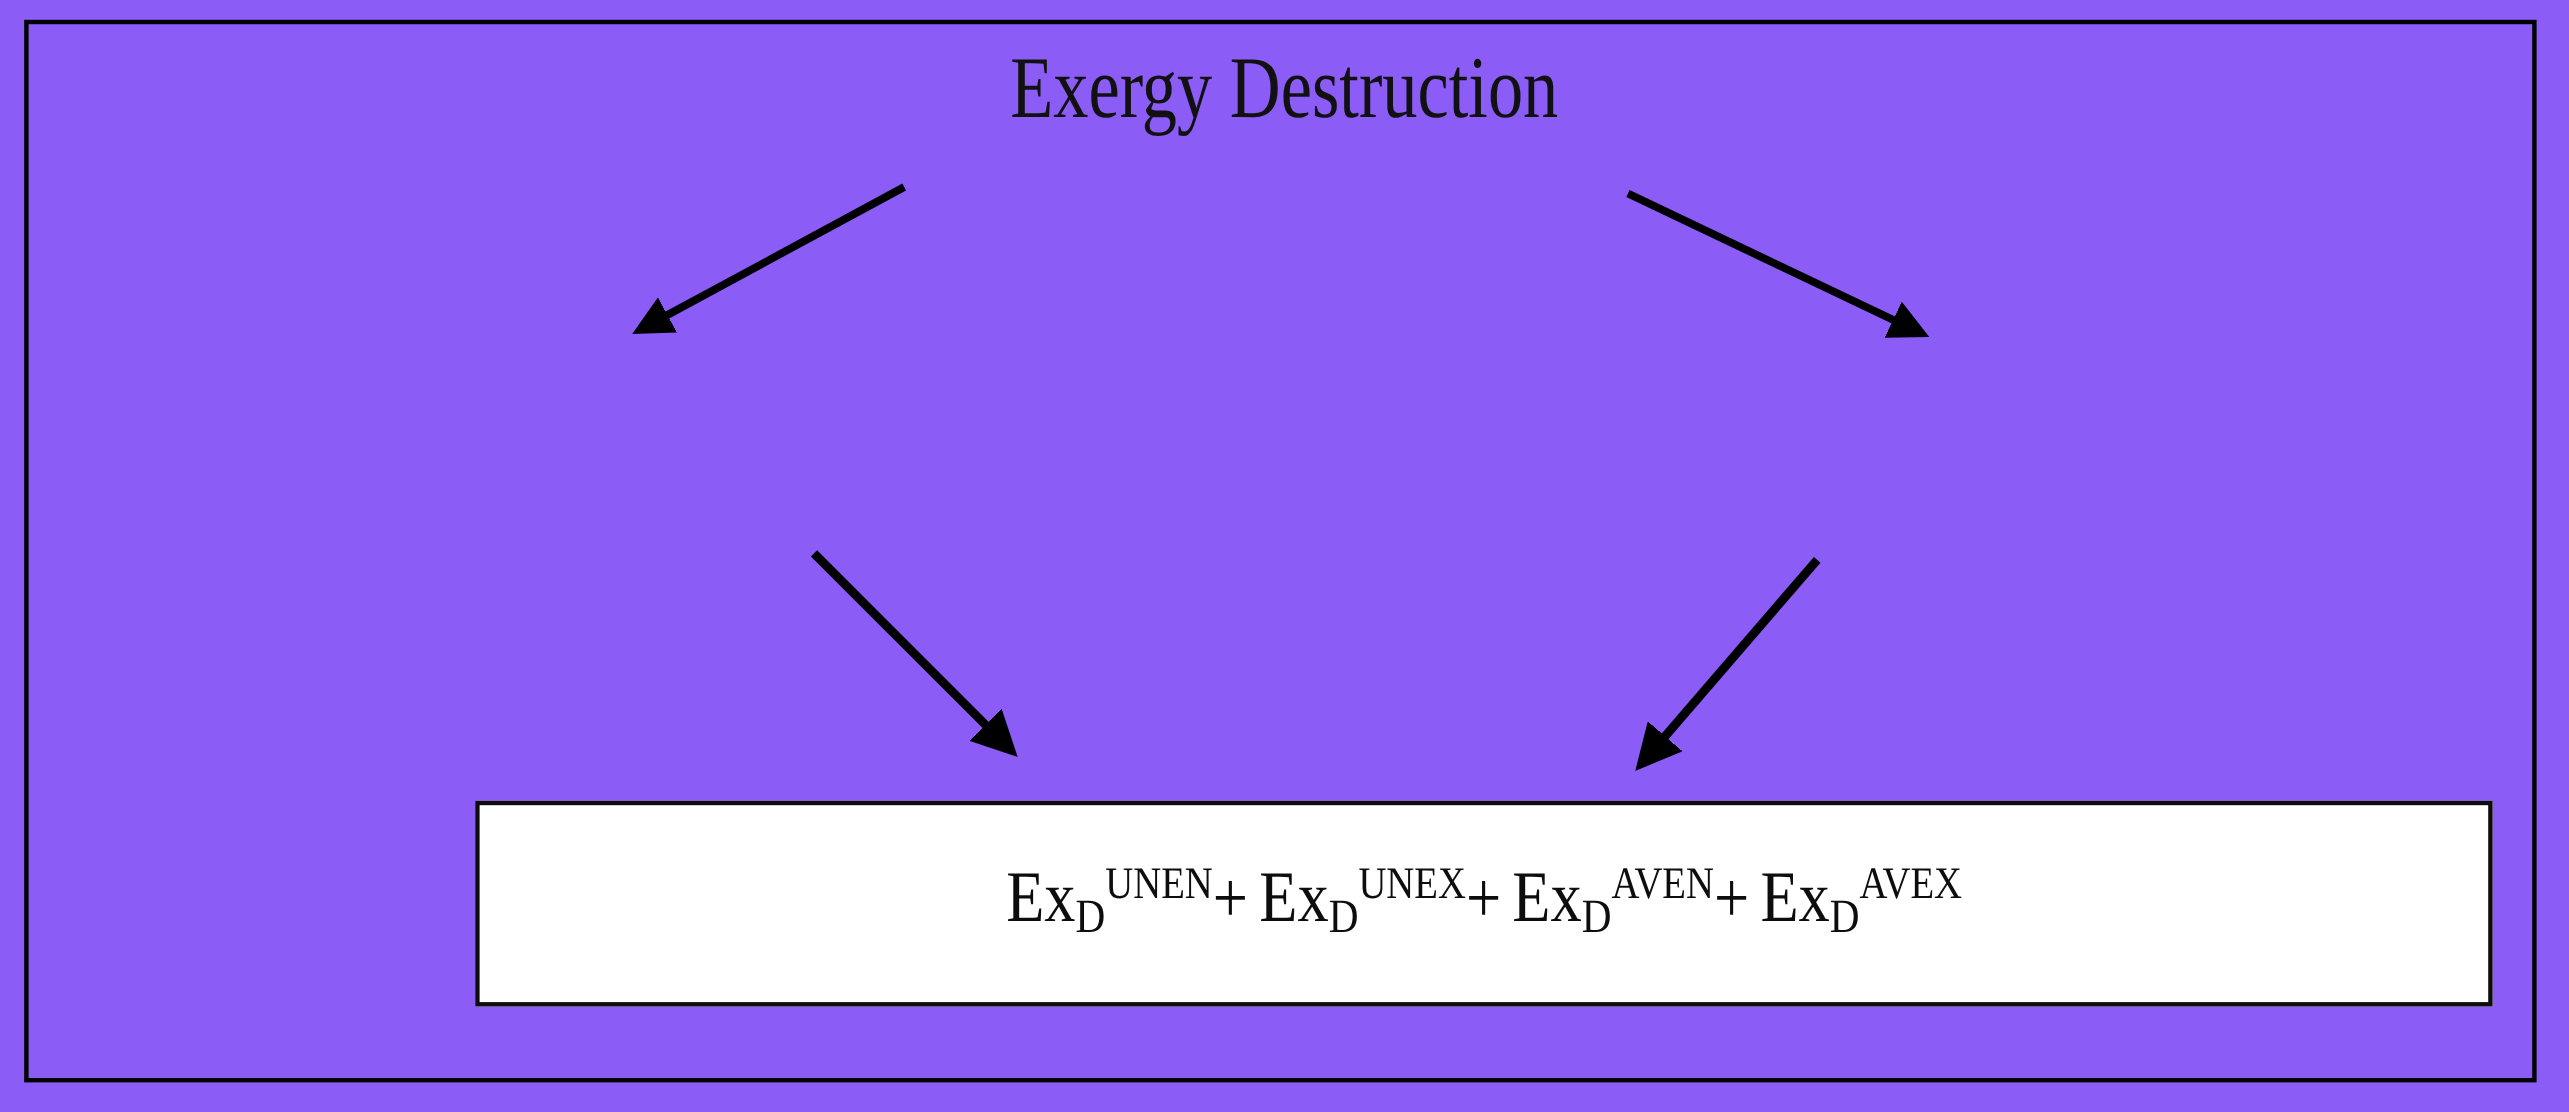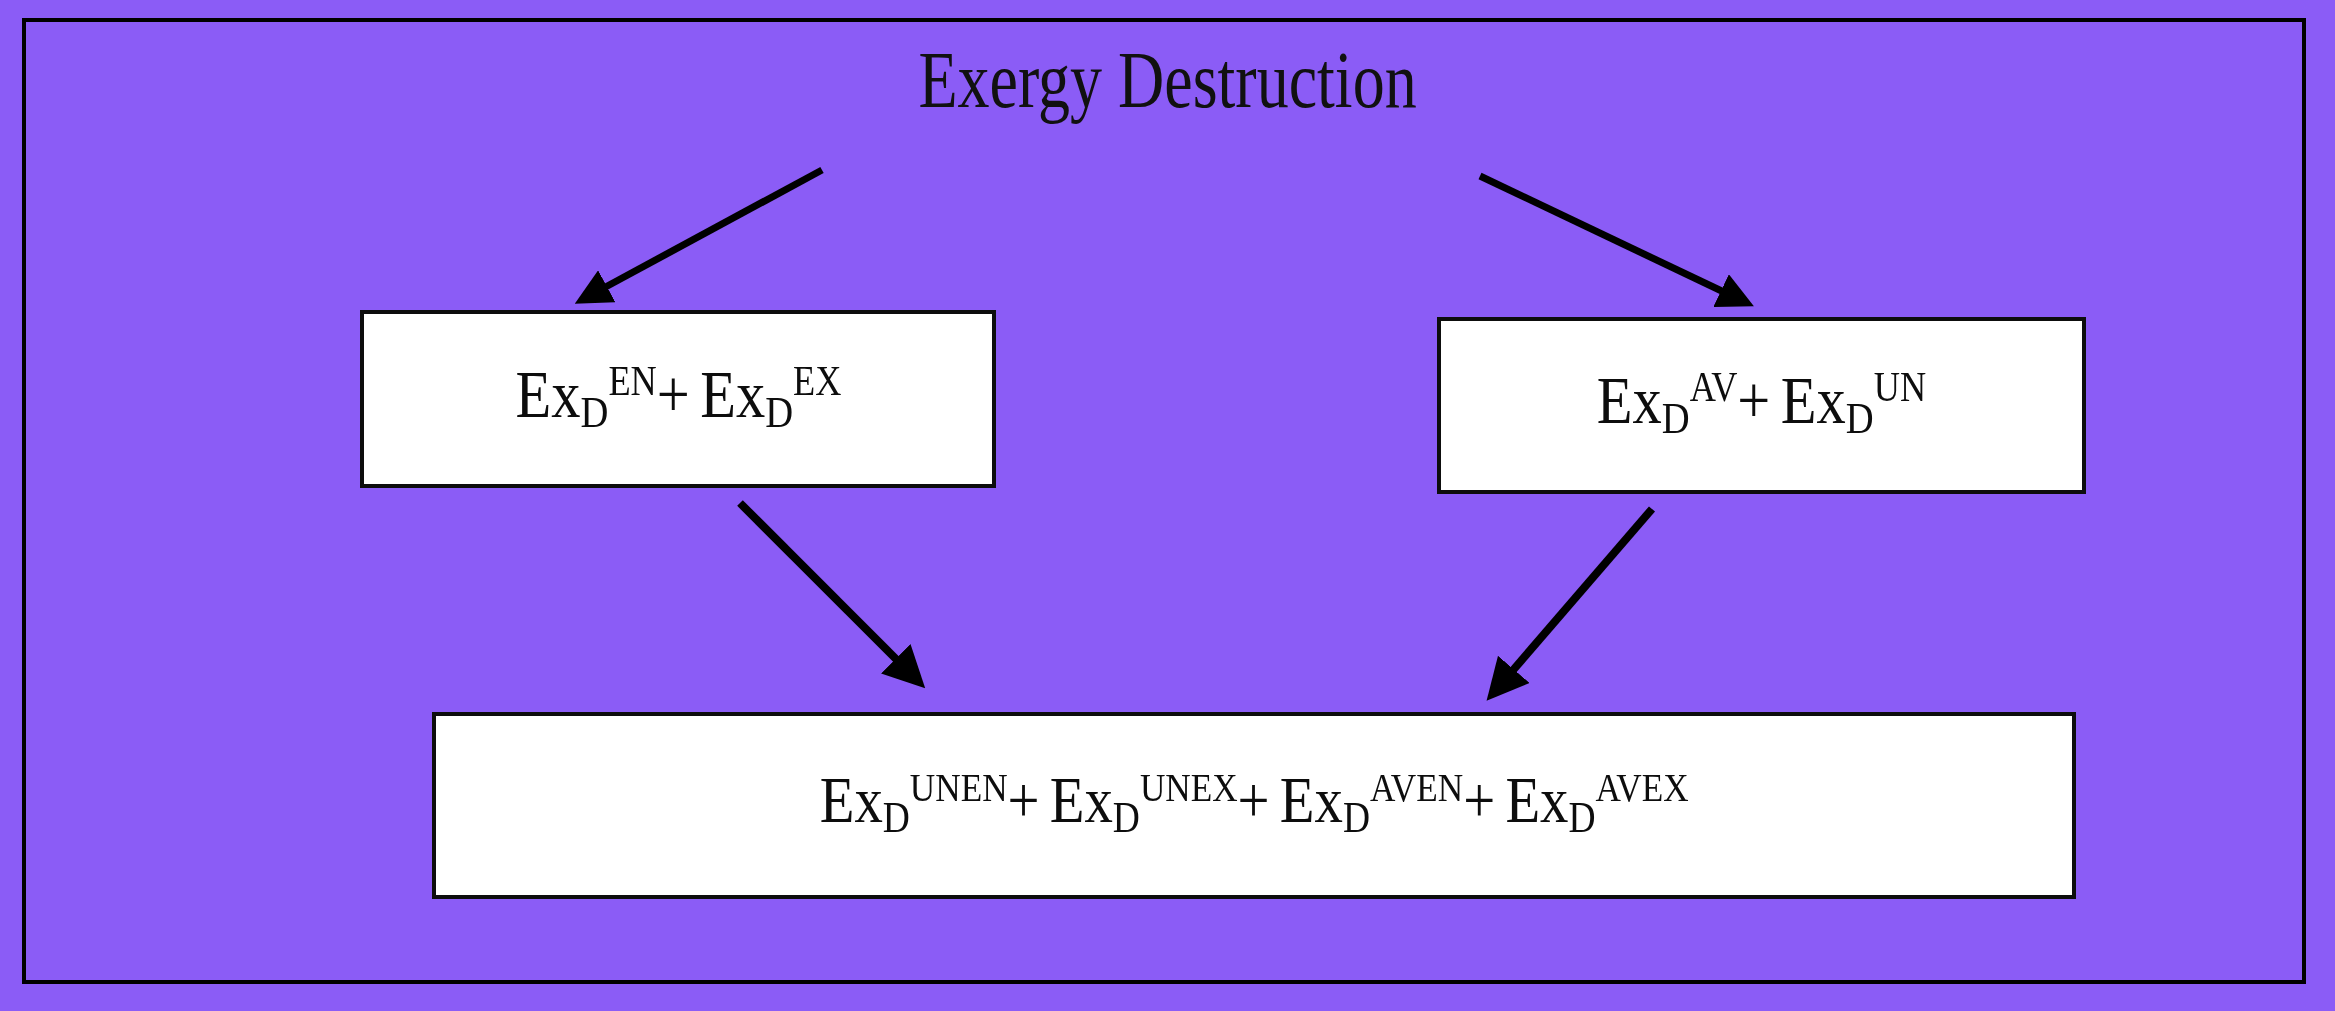--- a/index.html
+++ b/index.html
@@ -46,21 +46,21 @@
     position: absolute;
     border: 4px solid #0d0d0d;
     box-sizing: border-box;
     background: #ffffff;
     display: flex;
     align-items: center;
     justify-content: center;
   }
   #box-left  { left: 360px;  top: 310px; width: 636px;  height: 178px; }
   #box-right { left: 1437px; top: 317px; width: 649px;  height: 177px; }
-  #box-bottom{ left: 432px;  top: 712px; width: 1644px; height: 187px; }
+  #box-bottom{ left: 432px;  top: 728px; width: 1834px; height: 187px; }
 
   .formula {
     font-size: 68px;
     line-height: 1;
     color: #0d0d0d;
     white-space: nowrap;
     transform: scaleX(0.86);
     transform-origin: 50% 50%;
     padding-bottom: 4px;
   }
@@ -105,31 +105,21 @@
 
     <line x1="822" y1="170" x2="600" y2="290" stroke="#000000" stroke-width="7" marker-end="url(#head)"></line>
 
     <line x1="1480" y1="176" x2="1728" y2="294" stroke="#000000" stroke-width="7" marker-end="url(#head)"></line>
 
     <line x1="740" y1="503" x2="902" y2="665" stroke="#000000" stroke-width="8" marker-end="url(#head)"></line>
 
     <line x1="1652" y1="509" x2="1508" y2="676" stroke="#000000" stroke-width="8" marker-end="url(#head)"></line>
   </svg>
 
-  <div class="node-box" id="box-left">
-    <div class="formula">
-      <span>Ex</span><sub>D</sub><sup>EN</sup><span class="plus">+</span><span>Ex</span><sub>D</sub><sup>EX</sup>
-    </div>
-  </div>
 
-  <div class="node-box" id="box-right">
-    <div class="formula">
-      <span>Ex</span><sub>D</sub><sup>AV</sup><span class="plus">+</span><span>Ex</span><sub>D</sub><sup>UN</sup>
-    </div>
-  </div>
 
   <div class="node-box" id="box-bottom">
     <div class="formula">
       <span>Ex</span><sub>D</sub><sup>UNEN</sup><span class="plus">+</span><span>Ex</span><sub>D</sub><sup>UNEX</sup><span class="plus">+</span><span>Ex</span><sub>D</sub><sup>AVEN</sup><span class="plus">+</span><span>Ex</span><sub>D</sub><sup>AVEX</sup>
     </div>
   </div>
 
 </div>
 
 </body></html>

